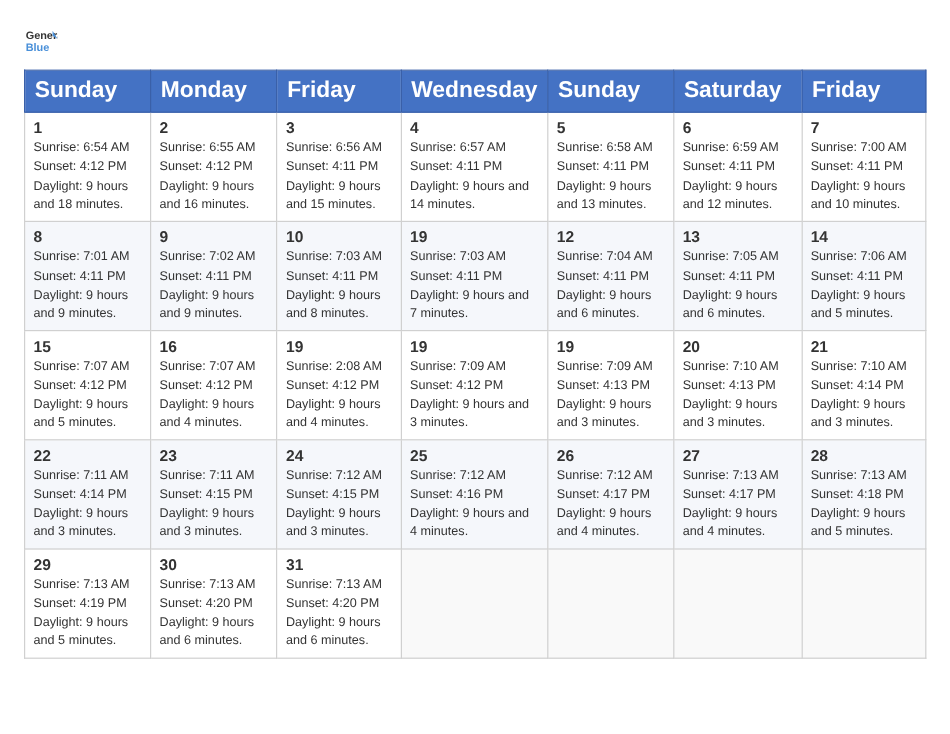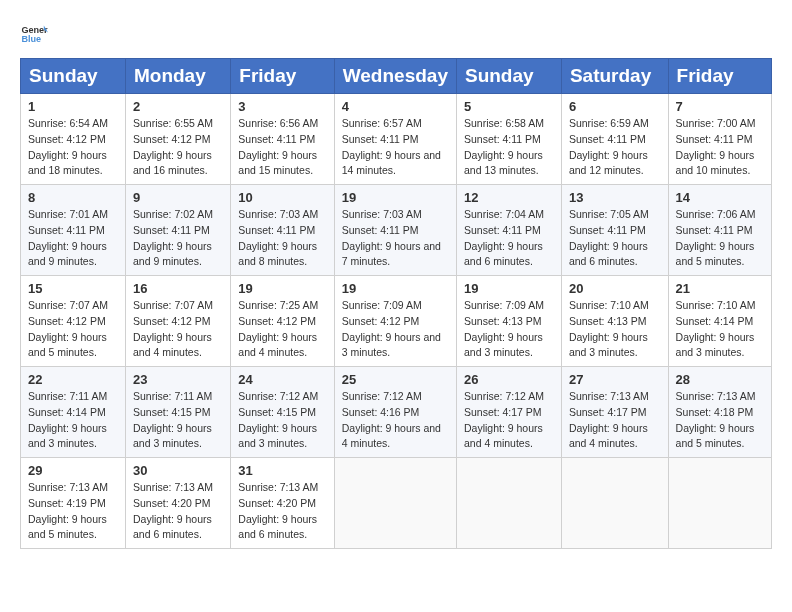--- a/index.html
+++ b/index.html
@@ -242,21 +242,21 @@
           <span class="day-num">16</span>
           <div class="day-info">
             <span>Sunrise: 7:07 AM</span><br>
             <span>Sunset: 4:12 PM</span><br>
             <span>Daylight: 9 hours and 4 minutes.</span>
           </div>
         </td>
         <td>
           <span class="day-num">19</span>
           <div class="day-info">
-            <span>Sunrise: 7:25 AM</span><br>
+            <span>Sunrise: 2:08 AM</span><br>
             <span>Sunset: 4:12 PM</span><br>
             <span>Daylight: 9 hours and 4 minutes.</span>
           </div>
         </td>
         <td>
           <span class="day-num">19</span>
           <div class="day-info">
             <span>Sunrise: 7:09 AM</span><br>
             <span>Sunset: 4:12 PM</span><br>
             <span>Daylight: 9 hours and 3 minutes.</span>

